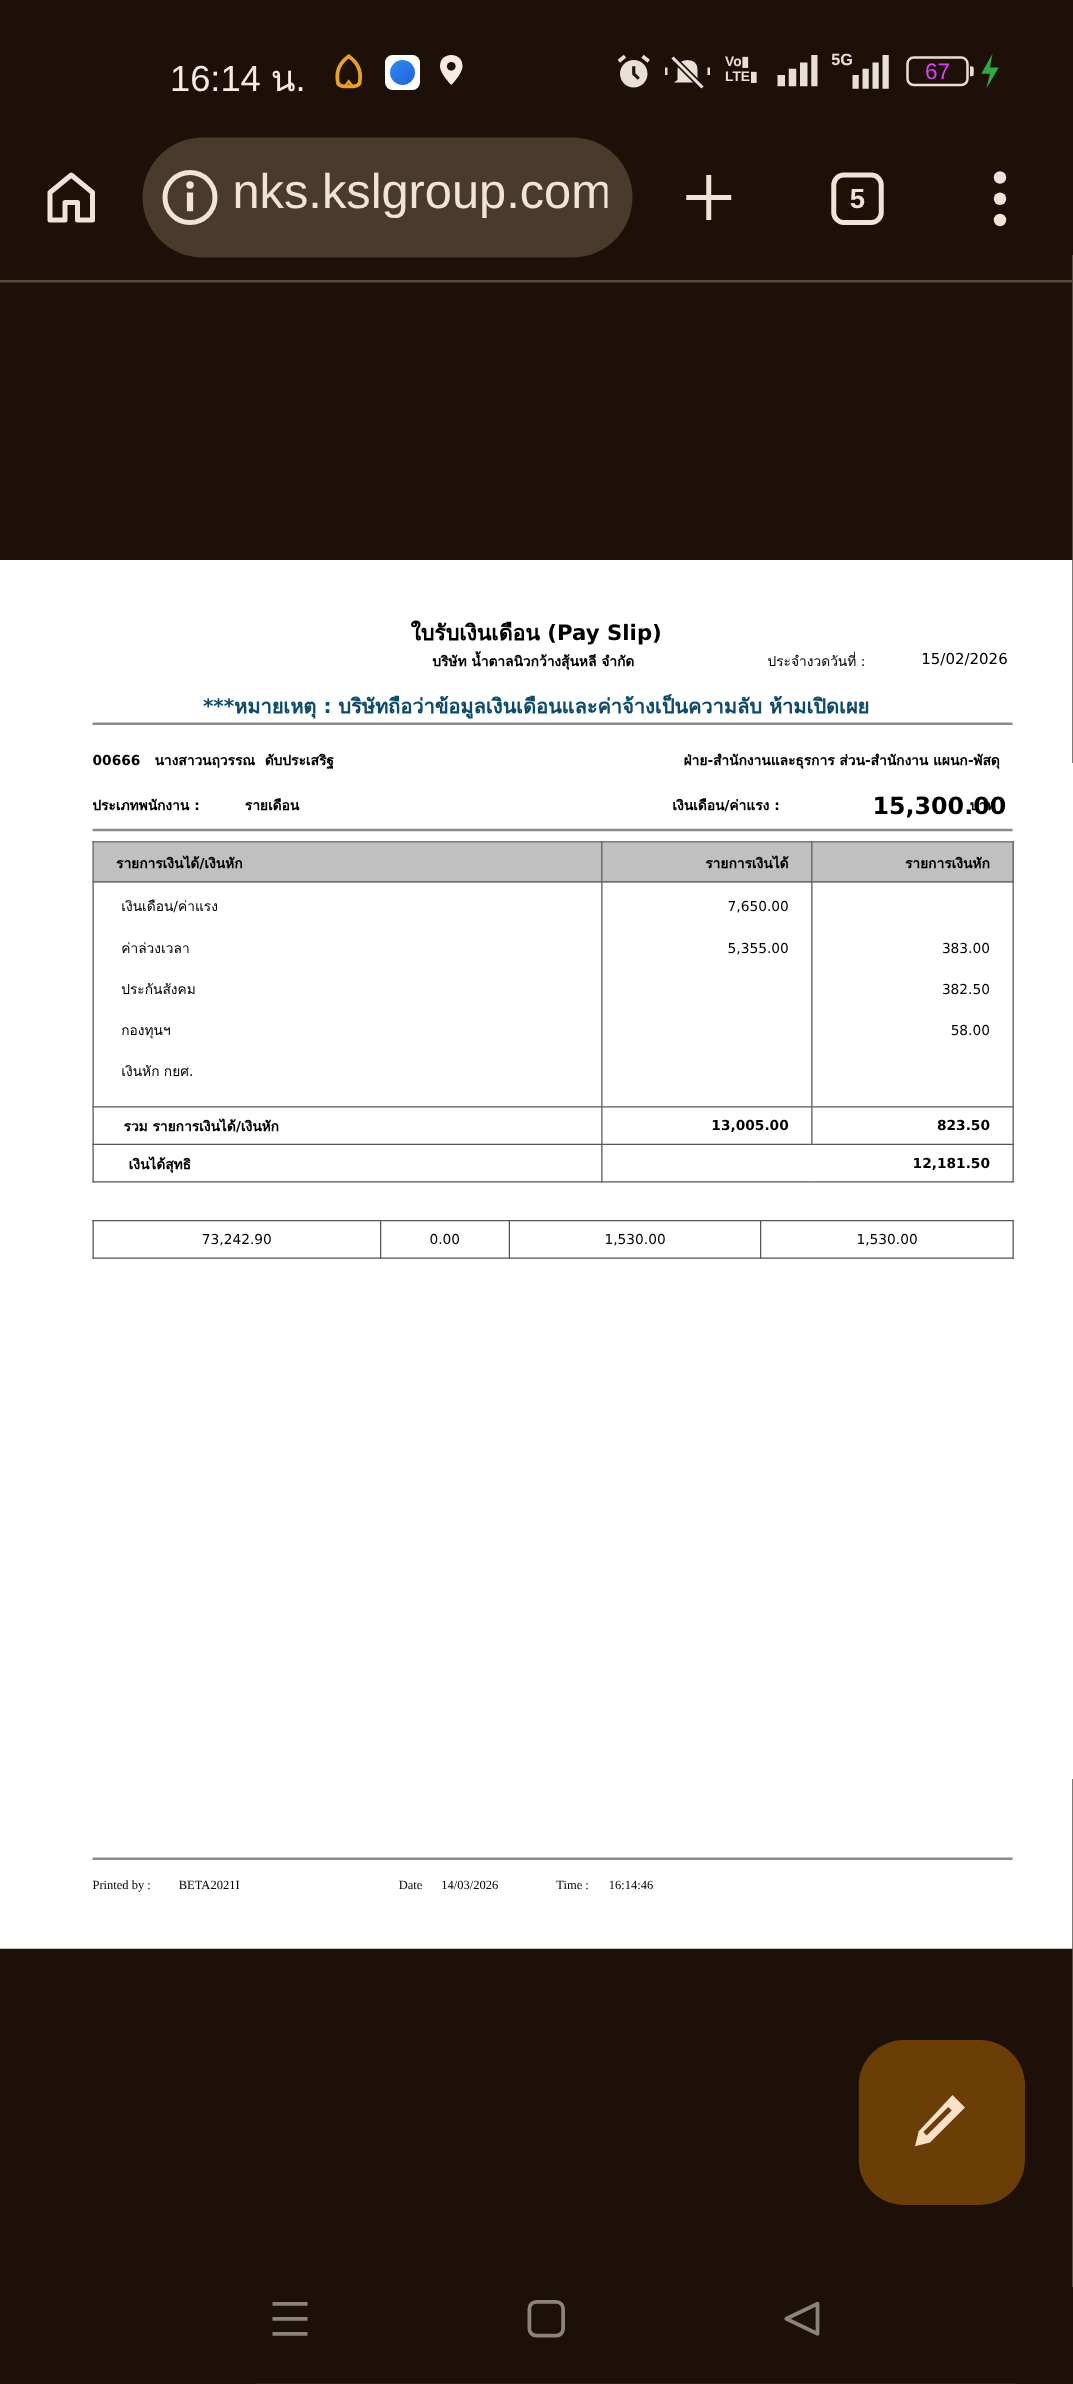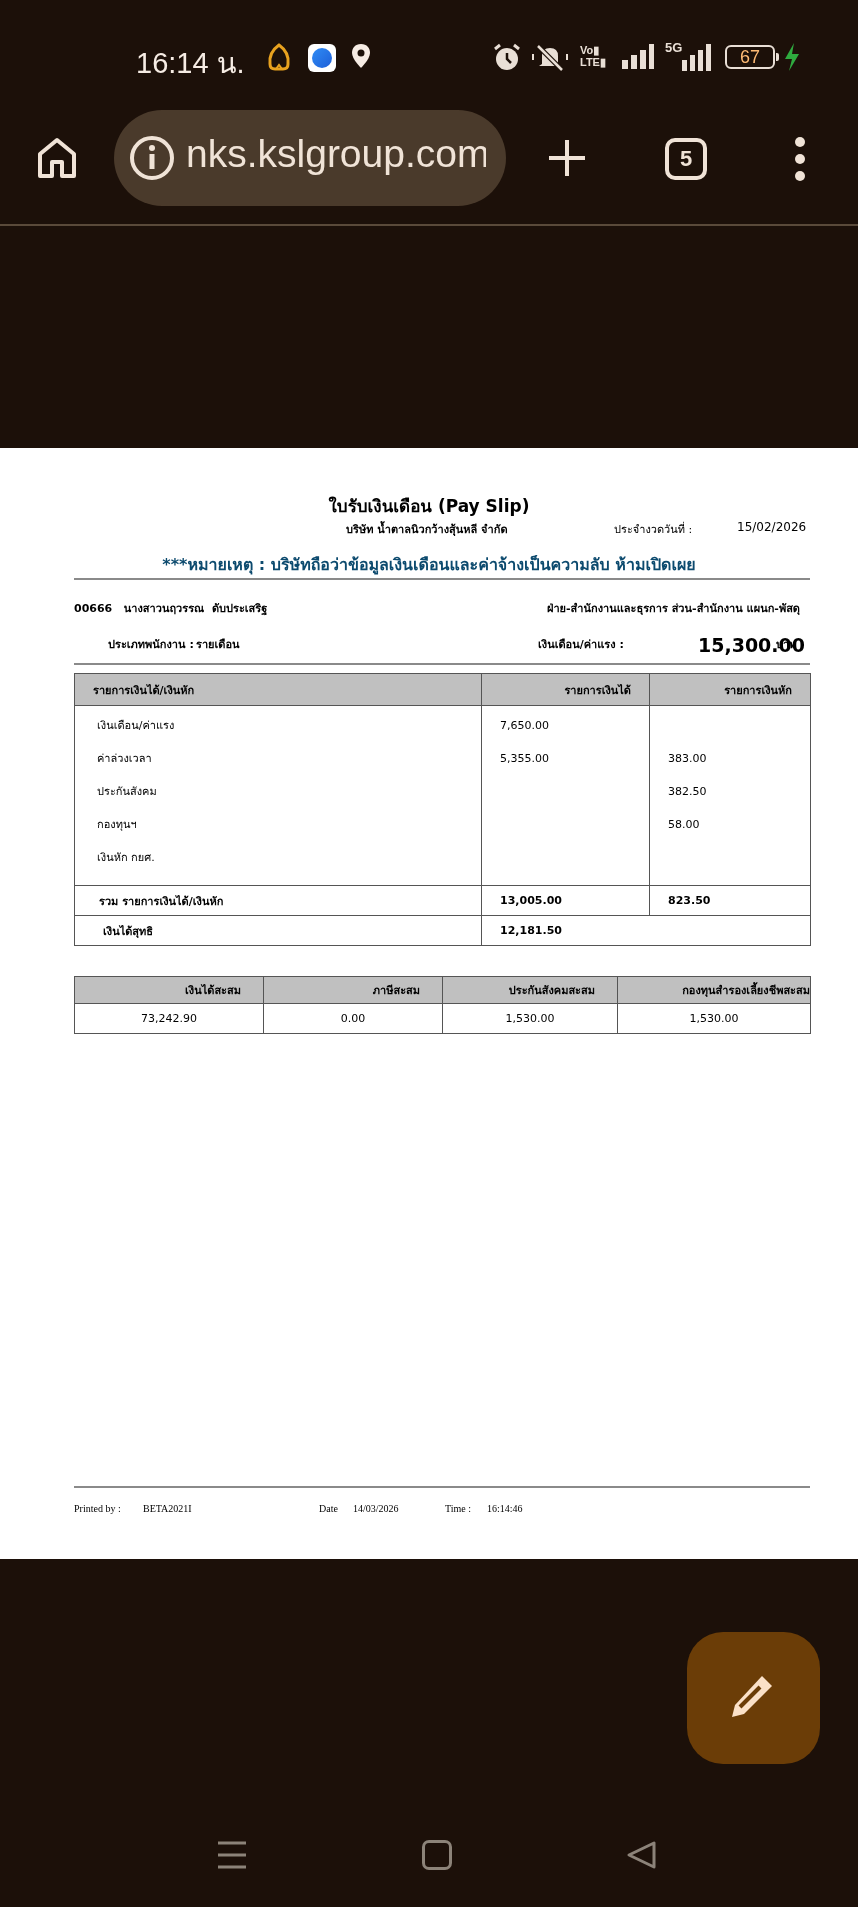--- a/index.html
+++ b/index.html
@@ -13,21 +13,21 @@
     .sb-bell { left: 265px; width: 28px; height: 30px; }
     .sb-app { left: 308px; top: 44px; width: 28px; height: 28px; background: #fff; border-radius: 6px; display: flex; align-items: center; justify-content: center; }
     .sb-app span { width: 20px; height: 20px; border-radius: 50%; background: linear-gradient(135deg,#2f8cf5,#1e5fd8); display:block; }
     .sb-loc { left: 350px; width: 22px; height: 28px; }
     .sb-alarm { left: 492px; width: 30px; height: 30px; }
     .sb-mute { left: 530px; width: 40px; height: 30px; }
     .sb-volte { left: 580px; top: 44px; color: #e9dfd6; font-family: "Liberation Sans", sans-serif; font-size: 11px; line-height: 12px; font-weight: bold; }
     .sb-sig1 { left: 620px; width: 36px; height: 28px; }
     .sb-5g { left: 665px; top: 40px; color: #e9dfd6; font-size: 13px; font-weight: bold; font-family: "Liberation Sans", sans-serif; }
     .sb-sig2 { left: 680px; width: 34px; height: 30px; }
-    .sb-battery { left: 725px; top: 45px; width: 50px; height: 24px; border: 2px solid #e9dfd6; border-radius: 6px; color: #fdba74; font-family: "Liberation Sans", sans-serif; font-size: 18px; text-align: center; line-height: 20px; }
+    .sb-battery { left: 725px; top: 45px; width: 50px; height: 24px; border: 2px solid #e9dfd6; border-radius: 6px; color: #d946ef; font-family: "Liberation Sans", sans-serif; font-size: 18px; text-align: center; line-height: 20px; }
     .sb-battery::after { content: ""; position: absolute; right: -6px; top: 6px; width: 3px; height: 8px; background: #e9dfd6; border-radius: 0 2px 2px 0; }
     .sb-charge { left: 783px; width: 18px; height: 30px; }
 
     
     .toolbar { position: absolute; left: 0; top: 110px; width: 858px; height: 116px; border-bottom: 2px solid #5a4a3a; }
     .tb-home { position: absolute; left: 36px; top: 26px; width: 42px; height: 44px; }
     .urlbar { position: absolute; left: 114px; top: 0px; width: 392px; height: 96px; background: #4a3a2b; border-radius: 48px; }
     .url-info { position: absolute; left: 14px; top: 24px; width: 48px; height: 48px; }
     .url-text { position: absolute; left: 72px; top: 22px; color: #f0e3d7; font-family: "Liberation Sans", sans-serif; font-size: 39px; white-space: nowrap; overflow: hidden; width: 300px; }
     .tb-plus { position: absolute; left: 546px; top: 26px; width: 42px; height: 44px; }
@@ -37,37 +37,37 @@
     
     .doc { position: absolute; left: 0; top: 448px; width: 858px; height: 1111px; background: #fff; }
     .title { position: absolute; left: 0; width: 858px; top: 44px; text-align: center; font-family: "DejaVu Sans", sans-serif; font-size: 17px; font-weight: bold; }
     .company { position: absolute; left: 346px; top: 72px; font-size: 11px; font-weight: bold; }
     .period-label { position: absolute; left: 614px; top: 72px; font-size: 11px; }
     .period-value { position: absolute; left: 737px; top: 72px; font-size: 12px; }
     .notice { position: absolute; left: 0; width: 858px; top: 104px; text-align: center; color: #0c4a6e; font-size: 16px; font-weight: bold; }
     .hr { position: absolute; left: 74px; width: 736px; height: 2px; background: #8a8a8a; }
     .emp-id { position: absolute; left: 74px; top: 151px; font-size: 11px; font-weight: bold; }
     .dept { position: absolute; right: 58px; top: 151px; font-size: 11px; font-weight: bold; }
-    .emp-type-label { position: absolute; left: 74px; top: 187px; font-size: 11px; font-weight: bold; margin-left: 34px; }
+    .emp-type-label { position: absolute; left: 74px; top: 187px; font-size: 11px; font-weight: bold; }
     .emp-type-value { position: absolute; left: 196px; top: 187px; font-size: 11px; font-weight: bold; }
     .salary-label { position: absolute; left: 538px; top: 187px; font-size: 11px; font-weight: bold; }
     .salary-value { position: absolute; left: 698px; top: 186px; font-size: 19px; font-weight: bold; }
     .salary-unit { position: absolute; left: 776px; top: 187px; font-size: 11px; font-weight: bold; }
 
     table { border-collapse: collapse; position: absolute; font-size: 11px; }
     td, th { border: 1px solid #555; }
     .main-table { left: 74px; top: 225px; width: 737px; }
     .main-table th { background: #c0c0c0; height: 32px; font-weight: bold; padding: 0 18px; }
     .main-table th.c1 { text-align: left; width: 407px; }
     .main-table th.c2 { text-align: right; width: 168px; }
     .main-table th.c3 { text-align: right; }
     .main-table .body-cell { vertical-align: top; padding: 6px 18px 8px; }
     .main-table .body-cell div { height: 33px; line-height: 28px; }
     .main-table .c1.body-cell { padding-left: 22px; }
-    .main-table .num { }
+    .main-table .num { text-align: right; }
     .main-table .total td { height: 30px; font-weight: bold; padding: 0 18px; }
     .main-table .total td.c1 { padding-left: 24px; }
     .main-table .net td { height: 30px; font-weight: bold; padding: 0 18px; }
     .main-table .net td.c1 { padding-left: 28px; }
 
     .acc-table { left: 74px; top: 528px; width: 737px; }
     .acc-table th { background: #c0c0c0; height: 27px; font-weight: bold; text-align: right; padding: 0 22px 0 0; }
     .acc-table th:last-child { padding-right: 0; }
     .acc-table td { height: 30px; text-align: center; }
 
@@ -209,26 +209,20 @@
     </tr>
     <tr class="net">
       <td class="c1">เงินได้สุทธิ</td>
       <td colspan="2" class="num">12,181.50</td>
     </tr>
   </tbody>
     </table>
 
   <table class="acc-table">
     <tbody>
-        <tr>
-      <th style="width:189px">เงินได้สะสม</th>
-      <th style="width:179px">ภาษีสะสม</th>
-      <th style="width:175px">ประกันสังคมสะสม</th>
-      <th>กองทุนสำรองเลี้ยงชีพสะสม</th>
-    </tr>
     <tr>
       <td>73,242.90</td>
       <td>0.00</td>
       <td>1,530.00</td>
       <td>1,530.00</td>
     </tr>
   </tbody>
     </table>
 
   <div class="footer-hr"></div>

